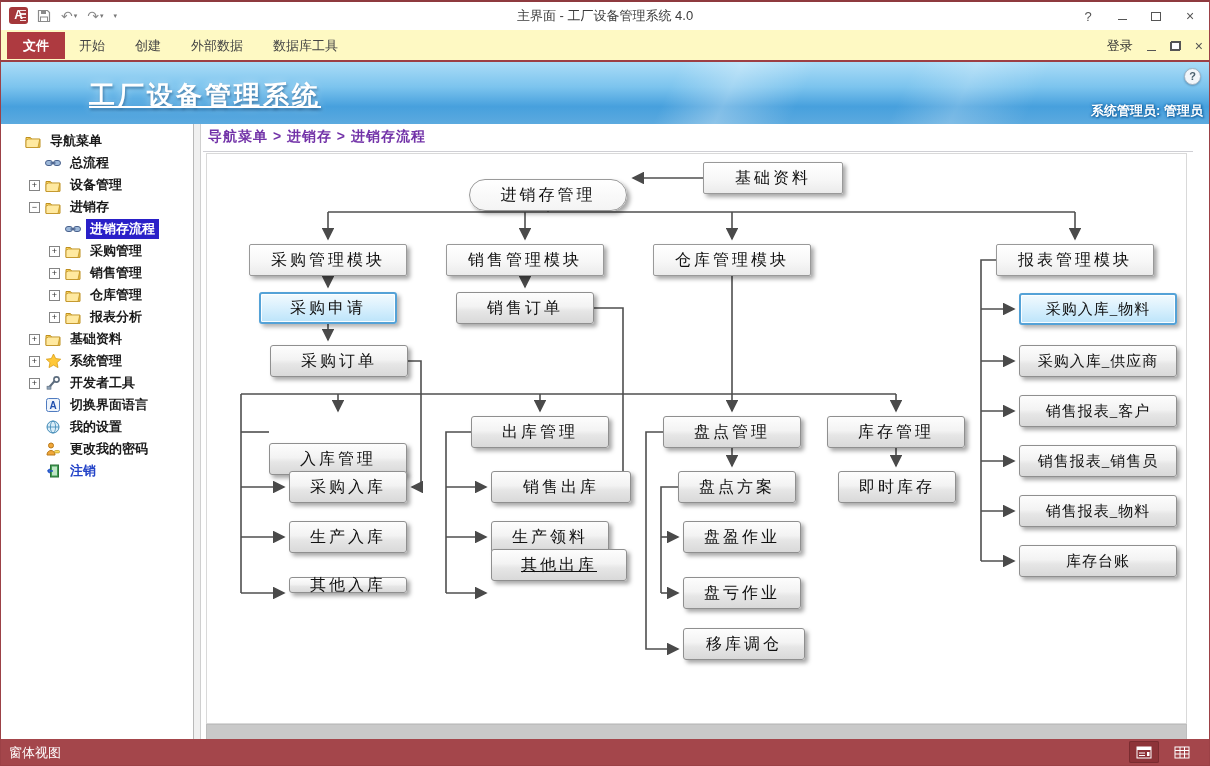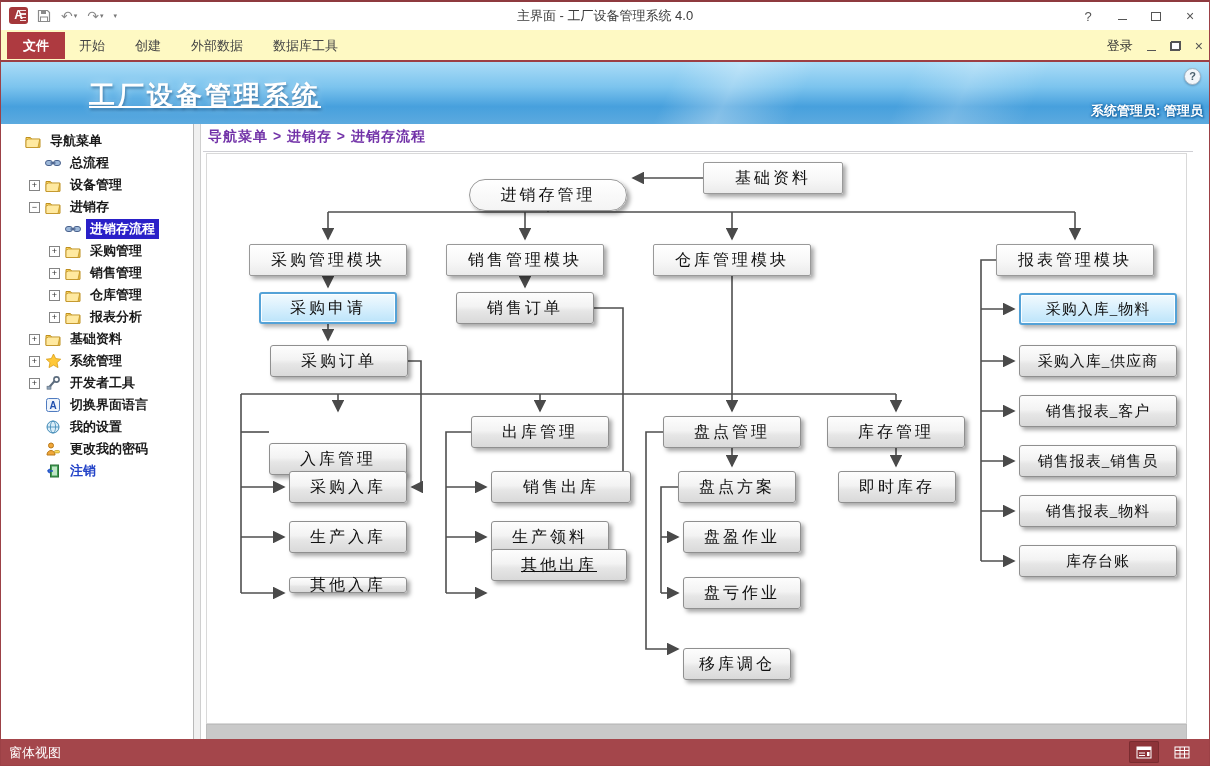--- a/index.html
+++ b/index.html
@@ -396,21 +396,21 @@
       <div class="node box" style="left: 826px; top: 414px; width: 138px; height: 32px;">库存管理</div>
       <div class="node box" style="left: 288px; top: 469px; width: 118px; height: 32px;">采购入库</div>
       <div class="node box" style="left: 288px; top: 519px; width: 118px; height: 32px;">生产入库</div>
       <div class="node box" style="left: 288px; top: 575px; width: 118px; height: 16px;">其他入库</div>
       <div class="node box" style="left: 490px; top: 469px; width: 140px; height: 32px;">销售出库</div>
       <div class="node box" style="left: 490px; top: 519px; width: 118px; height: 32px;">生产领料</div>
       <div class="node box" style="left: 490px; top: 547px; width: 136px; height: 32px; text-decoration: underline;">其他出库</div>
       <div class="node box" style="left: 677px; top: 469px; width: 118px; height: 32px;">盘点方案</div>
       <div class="node box" style="left: 682px; top: 519px; width: 118px; height: 32px;">盘盈作业</div>
       <div class="node box" style="left: 682px; top: 575px; width: 118px; height: 32px;">盘亏作业</div>
-      <div class="node box" style="left: 682px; top: 646px; width: 108px; height: 32px;">移库调仓</div>
+      <div class="node box" style="left: 682px; top: 626px; width: 122px; height: 32px;">移库调仓</div>
       <div class="node box" style="left: 837px; top: 469px; width: 118px; height: 32px;">即时库存</div>
       <div class="node hl long" style="left: 1018px; top: 291px; width: 158px; height: 32px;">采购入库_物料</div>
       <div class="node box long" style="left: 1018px; top: 343px; width: 158px; height: 32px;">采购入库_供应商</div>
       <div class="node box long" style="left: 1018px; top: 393px; width: 158px; height: 32px;">销售报表_客户</div>
       <div class="node box long" style="left: 1018px; top: 443px; width: 158px; height: 32px;">销售报表_销售员</div>
       <div class="node box long" style="left: 1018px; top: 493px; width: 158px; height: 32px;">销售报表_物料</div>
       <div class="node box long" style="left: 1018px; top: 543px; width: 158px; height: 32px;">库存台账</div>
     </div>
 
   <div class="statusbar">

